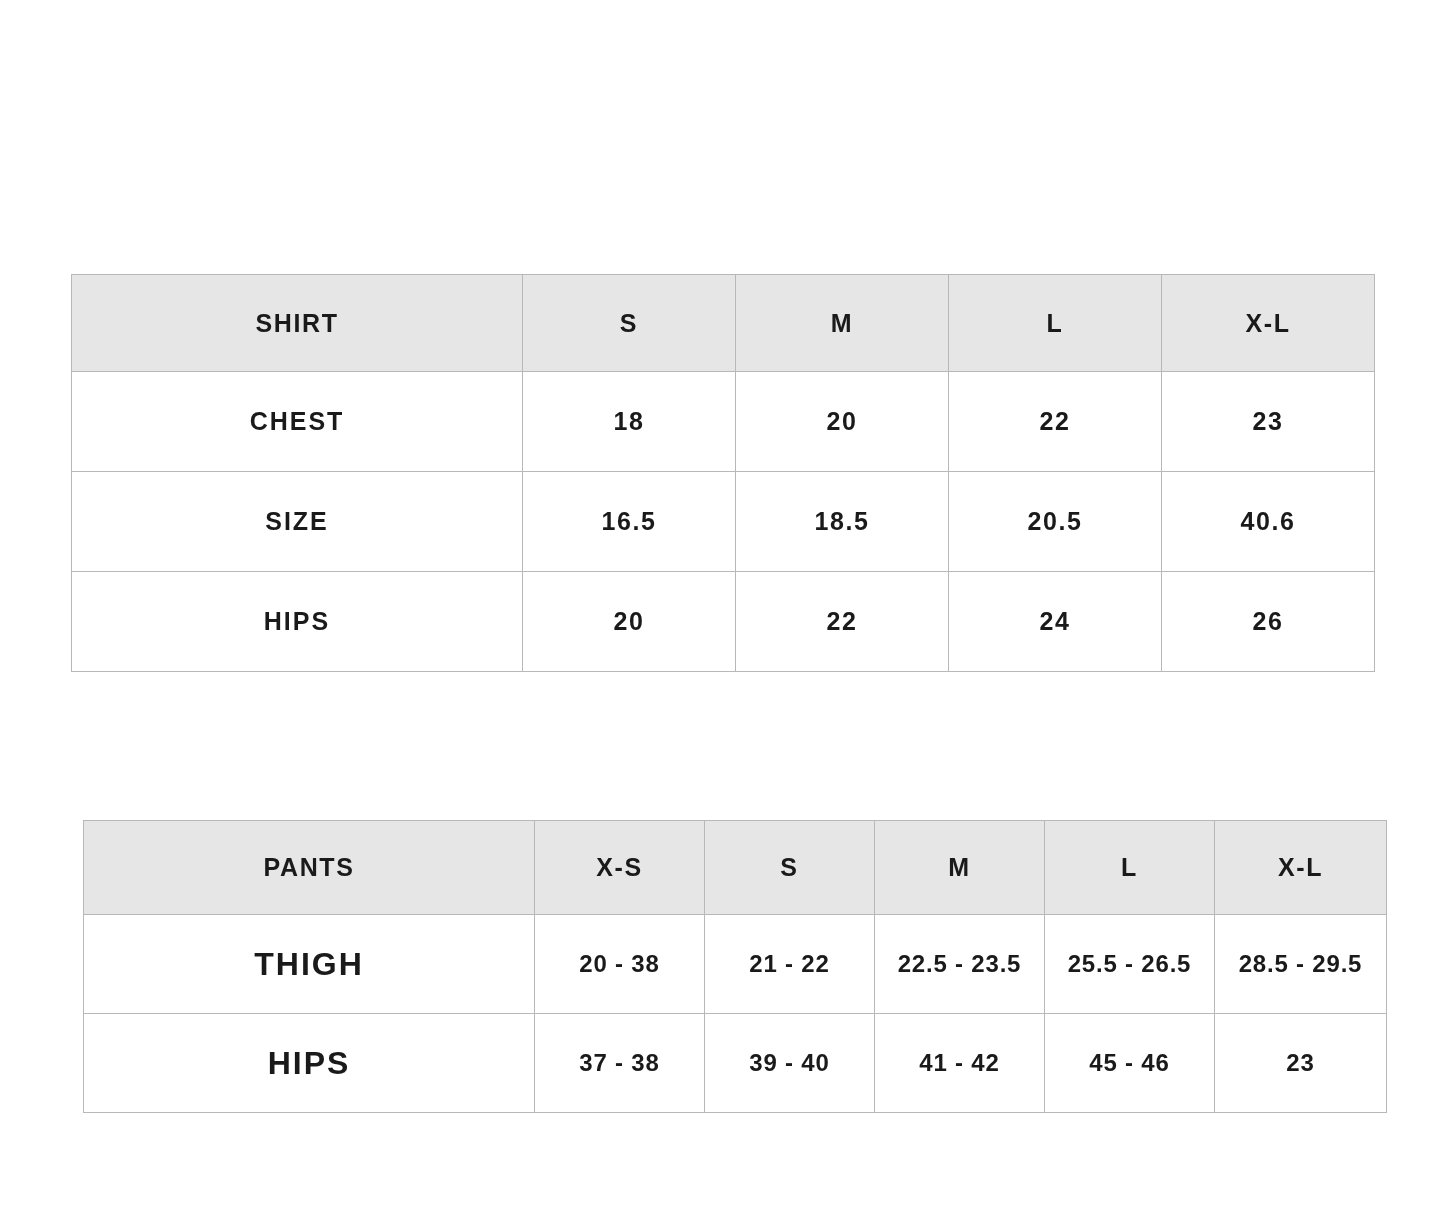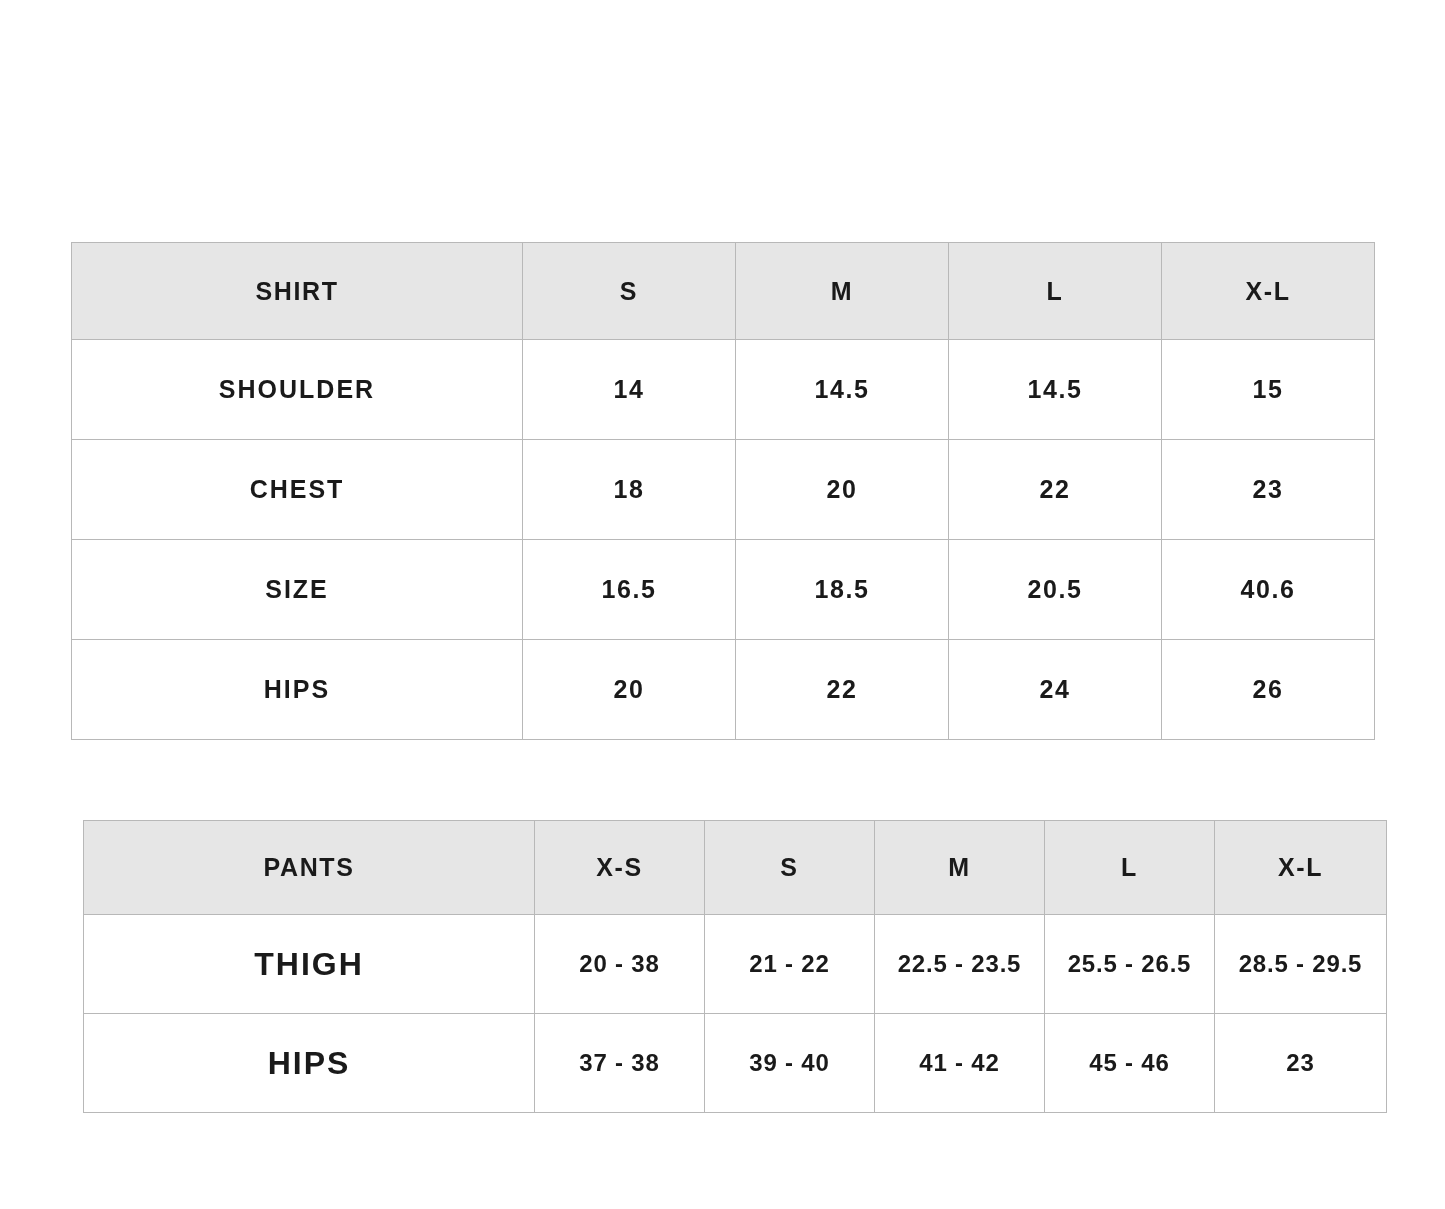--- a/index.html
+++ b/index.html
@@ -68,21 +68,21 @@
     height: 99px;
     background: #ffffff;
   }
   .size-table .row-label {
     letter-spacing: 2px;
   }
 
   
   #shirt-table {
     left: 71px;
-    top: 242px;
+    top: 274px;
     width: 1303px;
     padding-left: 12px;
   }
   #shirt-table col.c-label { width: 451px; }
   #shirt-table col.c-s     { width: 213px; }
   #shirt-table col.c-m     { width: 213px; }
   #shirt-table col.c-l     { width: 213px; }
   #shirt-table col.c-xl    { width: 213px; }
 
   
@@ -119,27 +119,20 @@
     <thead>
       <tr>
         <th>SHIRT</th>
         <th>S</th>
         <th>M</th>
         <th>L</th>
         <th>X-L</th>
       </tr>
     </thead>
     <tbody>
-      <tr>
-        <td class="row-label">SHOULDER</td>
-        <td>14</td>
-        <td>14.5</td>
-        <td>14.5</td>
-        <td>15</td>
-      </tr>
       <tr>
         <td class="row-label">CHEST</td>
         <td>18</td>
         <td>20</td>
         <td>22</td>
         <td>23</td>
       </tr>
       <tr>
         <td class="row-label">SIZE</td>
         <td>16.5</td>

